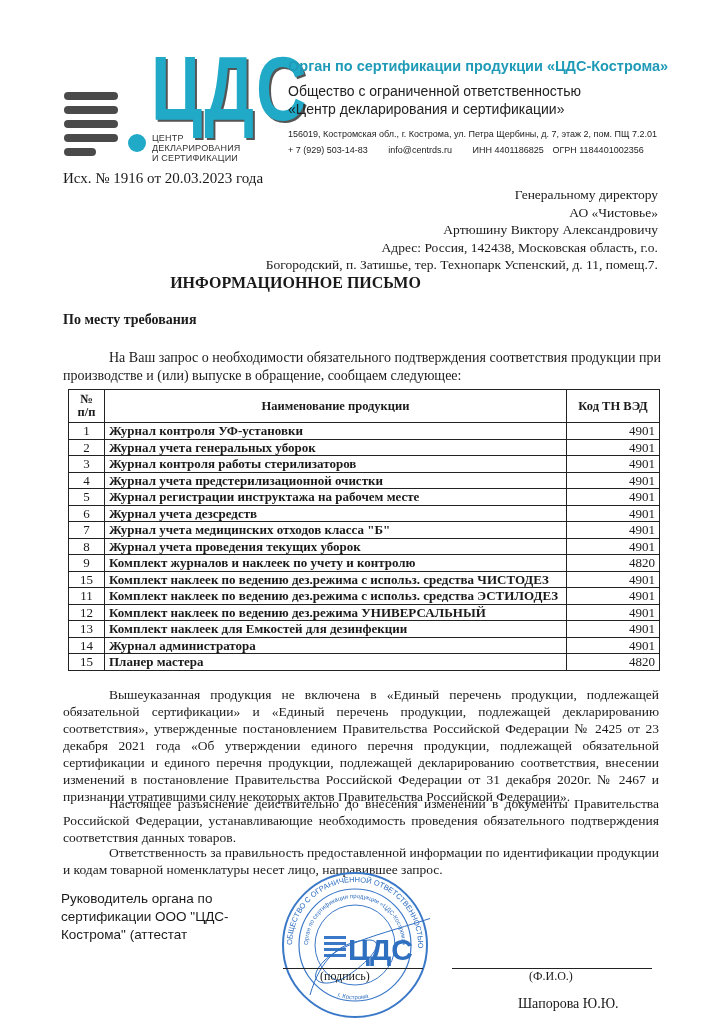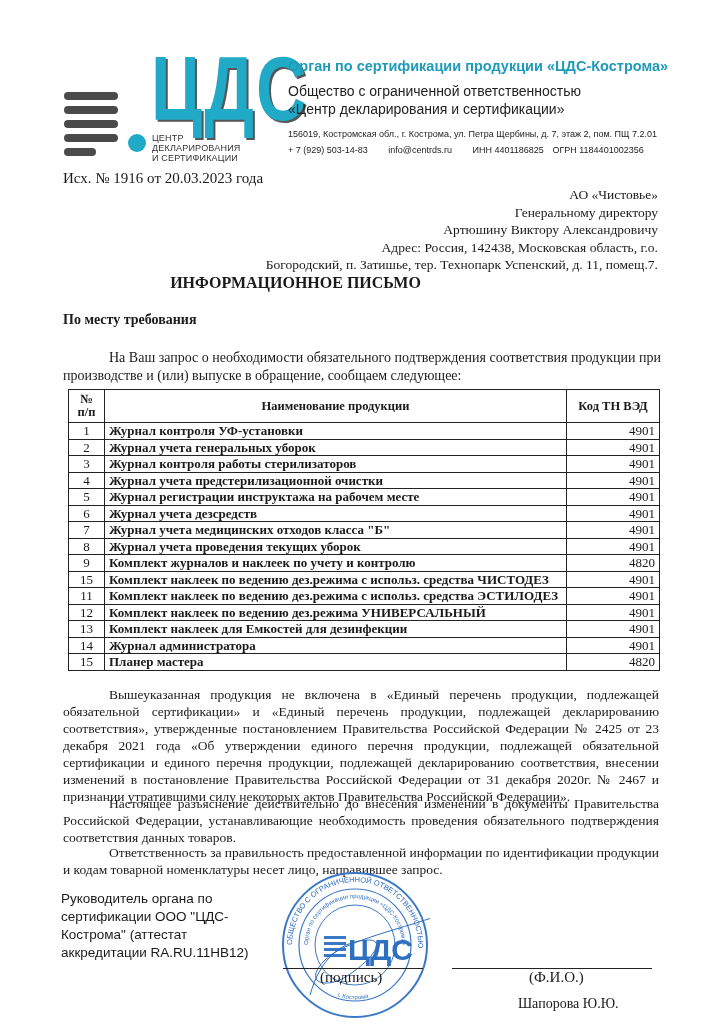--- a/index.html
+++ b/index.html
@@ -37,21 +37,21 @@
   .c-num { width: 27px; text-align: center; }
   .c-name { text-align: left; font-weight: bold; }
   .c-code { width: 84px; text-align: right; }
   th.c-name { text-align: center; }
   th.c-code { text-align: center; font-size: 13px; }
 
   .para { left: 63px; width: 596px; font-size: 13.5px; line-height: 17px; text-align: justify; text-indent: 46px; }
 
   .sig-role { left: 61px; top: 890px; font-family: "Liberation Sans", sans-serif; font-size: 13.5px; line-height: 18px; }
   .line { height: 1px; background: #222; }
-  .sig-caption { font-size: 15px; }
+  .sig-caption { font-size: 12px; }
   .signer { font-size: 14px; }
 
   .stamp { left: 280px; top: 870px; width: 150px; height: 150px; }
 </style>
 </head>
 <body>
 
 <div class="abs logo">
   <div class="logo-bar" style="top:52px"></div>
   <div class="logo-bar" style="top:66px"></div>
@@ -73,22 +73,22 @@
 <div class="abs hdr-small" style="top:145px">
   <span>+ 7 (929) 503-14-83</span>
   <span>info@centrds.ru</span>
   <span style="margin-right:6px">ИНН 4401186825</span>
   <span>ОГРН 1184401002356</span>
 </div>
 
 <div class="abs ref">Исх. № 1916 от 20.03.2023 года</div>
 
 <div class="abs addressee">
+  <div>Генеральному директору</div>
   <div>АО «Чистовье»</div>
-  <div>Генеральному директору</div>
   <div>Артюшину Виктору Александровичу</div>
   <div>Адрес: Россия, 142438, Московская область, г.о.</div>
   <div>Богородский, п. Затишье, тер. Технопарк Успенский, д. 11, помещ.7.</div>
 </div>
 
 <div class="abs title">ИНФОРМАЦИОННОЕ ПИСЬМО</div>
 <div class="abs subtitle">По месту требования</div>
 <div class="abs intro">На Ваш запрос о необходимости обязательного подтверждения соответствия продукции при производстве и (или) выпуске в обращение, сообщаем следующее:</div>
 
 <table class="products">
@@ -182,21 +182,20 @@
 </table>
 
 <div class="abs para" style="top:686px">Вышеуказанная продукция не включена в «Единый перечень продукции, подлежащей обязательной сертификации» и «Единый перечень продукции, подлежащей декларированию соответствия», утвержденные постановлением Правительства Российской Федерации № 2425 от 23 декабря 2021 года «Об утверждении единого перечня продукции, подлежащей обязательной сертификации и единого перечня продукции, подлежащей декларированию соответствия, внесении изменений в постановление Правительства Российской Федерации от 31 декабря 2020г. № 2467 и признании утратившими силу некоторых актов Правительства Российской Федерации».</div>
 <div class="abs para" style="top:795px">Настоящее разъяснение действительно до внесения изменений в документы Правительства Российской Федерации, устанавливающие необходимость проведения обязательного подтверждения соответствия данных товаров.</div>
 <div class="abs para" style="top:844px">Ответственность за правильность предоставленной информации по идентификации продукции и кодам товарной номенклатуры несет лицо, направившее запрос.</div>
 
 <div class="abs sig-role">
   <div>Руководитель органа по</div>
   <div>сертификации ООО "ЦДС-</div>
   <div>Кострома" (аттестат</div>
-  <div>аккредитации RA.RU.11HB12)</div>
 </div>
 
 <svg class="abs stamp" viewBox="0 0 150 150">
   <defs>
     <path id="stampArcTop" d="M 12,75 A 63,63 0 1,1 138,75"></path>
     <path id="stampArcInner" d="M 28,75 A 47,47 0 1,1 122,75"></path>
     <path id="stampArcBottom" d="M 35,112 A 55,55 0 0,0 115,112"></path>
   </defs>
   <circle cx="75" cy="75" r="72" fill="none" stroke="#3a78c8" stroke-width="2"></circle>
   <circle cx="75" cy="75" r="56" fill="none" stroke="#3a78c8" stroke-width="1.2"></circle>

